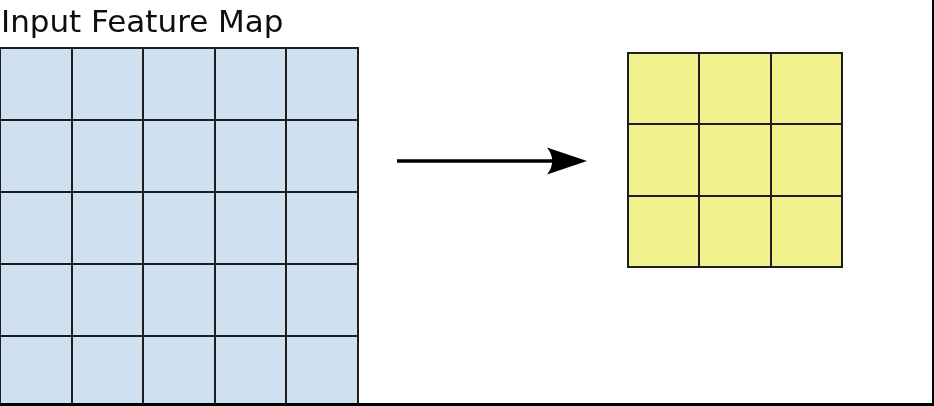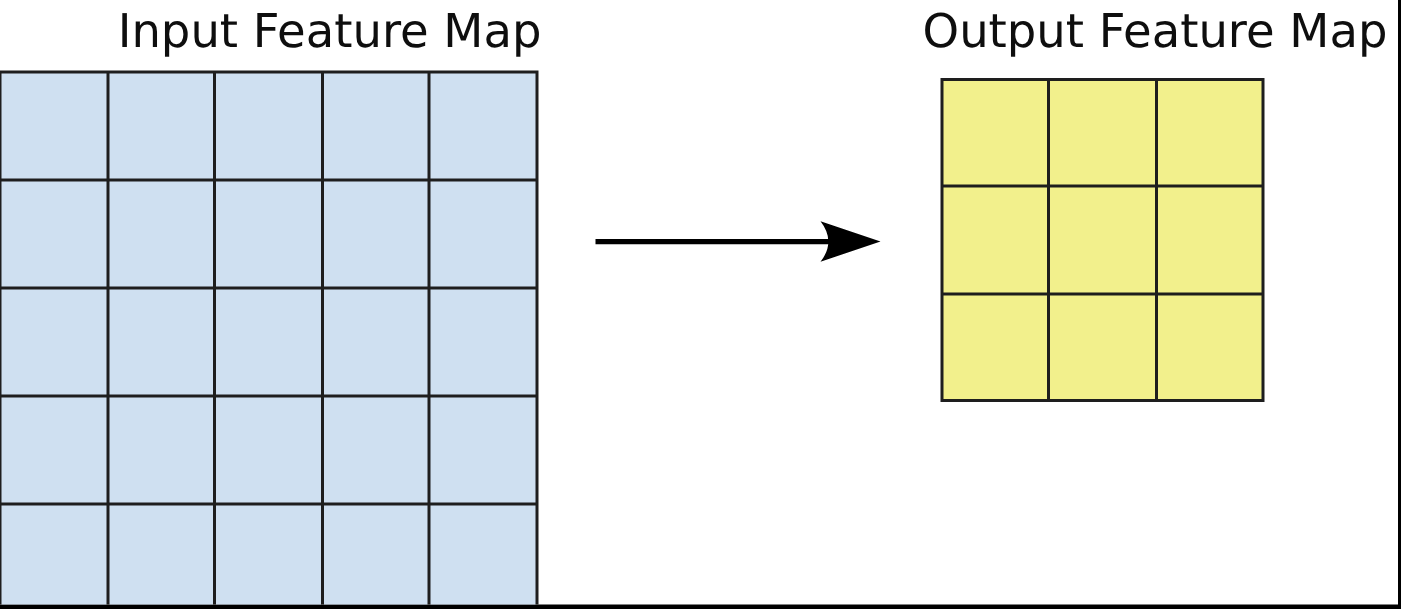--- a/index.html
+++ b/index.html
@@ -17,21 +17,21 @@
     border-bottom: 3px solid #000000;
     box-sizing: border-box;
     overflow: hidden;
   }
   .map-title {
     position: absolute;
     top: 3px;
     font-size: 31px;
     line-height: 1.2;
     color: #0e0e0e;
-    text-align: right;
+    text-align: left;
     white-space: nowrap;
   }
   .title-input  { left: 1px;   width: 360px; }
   .title-output { left: 565px; width: 360px; }
   .feature-grid {
     position: absolute;
     display: grid;
     padding: 2px;
     gap: 2px;
     box-sizing: border-box;
@@ -57,21 +57,20 @@
     height: 38px;
   }
 </style>
 </head>
 <body>
 
 <div class="canvas">
 
   <div class="map-title title-input">Input Feature Map</div>
 
-  <div class="map-title title-output">Output Feature Map</div>
 
   <div class="feature-grid grid-input" style="grid-template-columns: repeat(5, 1fr); grid-template-rows: repeat(5, 1fr); background: rgb(30, 30, 30);">
       <div class="cell" style="background: rgb(207, 224, 241);"></div>
       <div class="cell" style="background: rgb(207, 224, 241);"></div>
       <div class="cell" style="background: rgb(207, 224, 241);"></div>
       <div class="cell" style="background: rgb(207, 224, 241);"></div>
       <div class="cell" style="background: rgb(207, 224, 241);"></div>
       <div class="cell" style="background: rgb(207, 224, 241);"></div>
       <div class="cell" style="background: rgb(207, 224, 241);"></div>
       <div class="cell" style="background: rgb(207, 224, 241);"></div>

